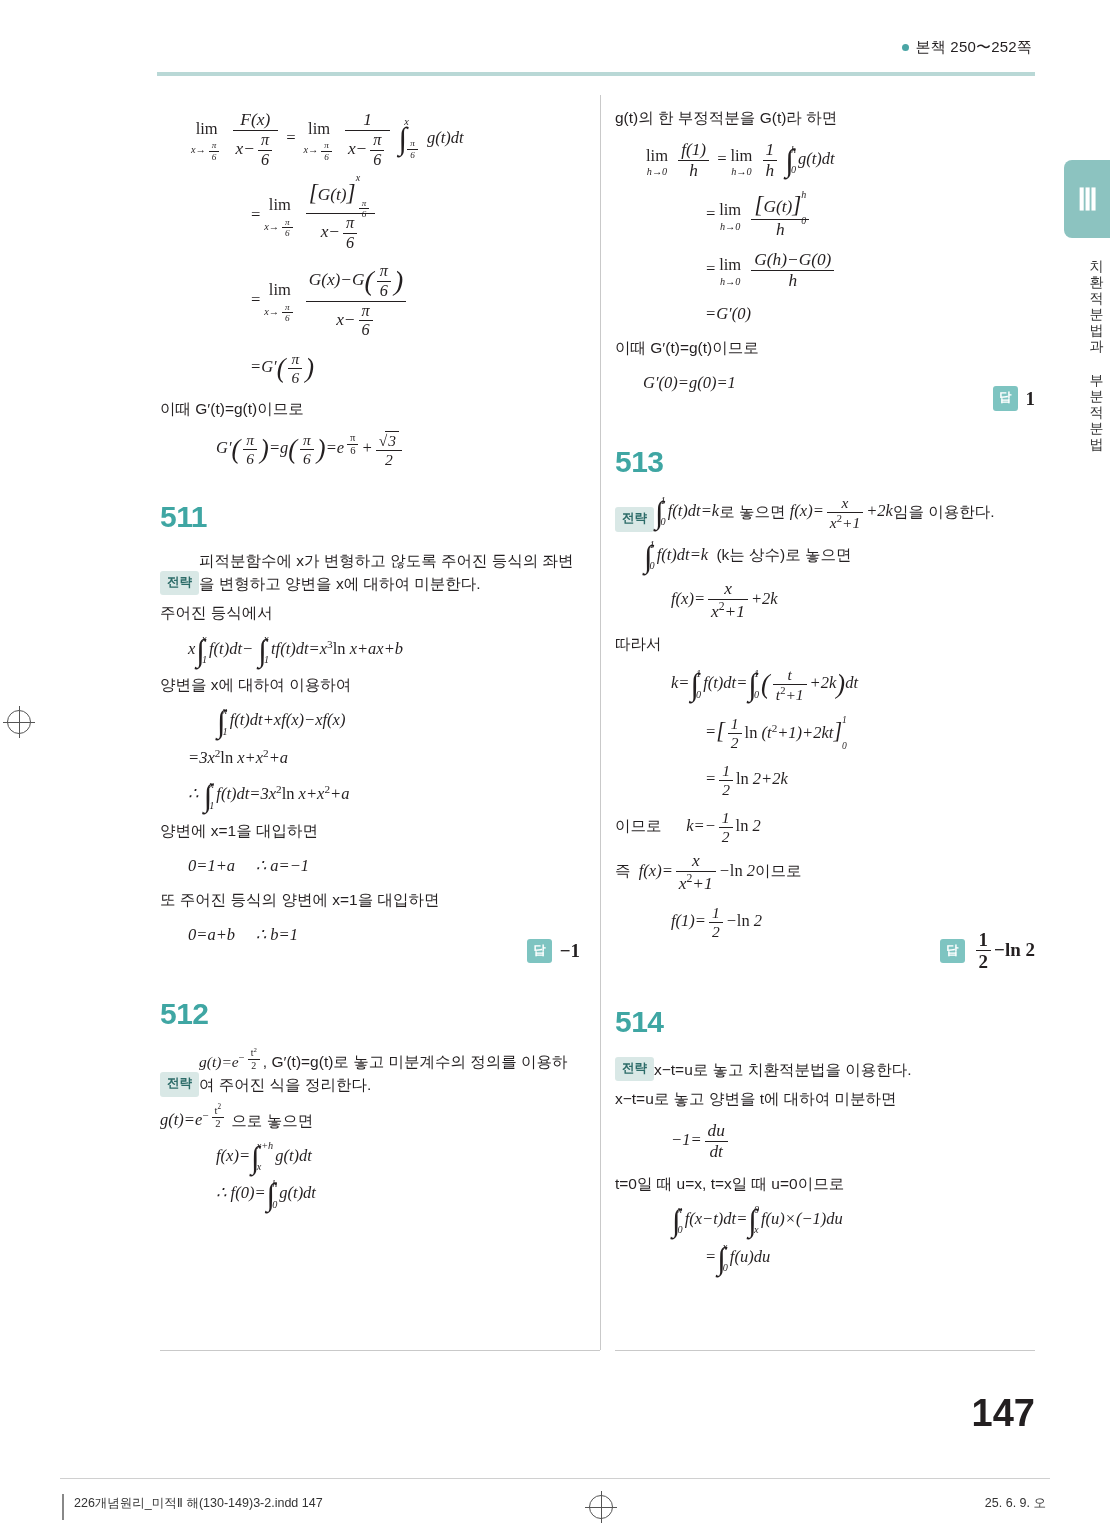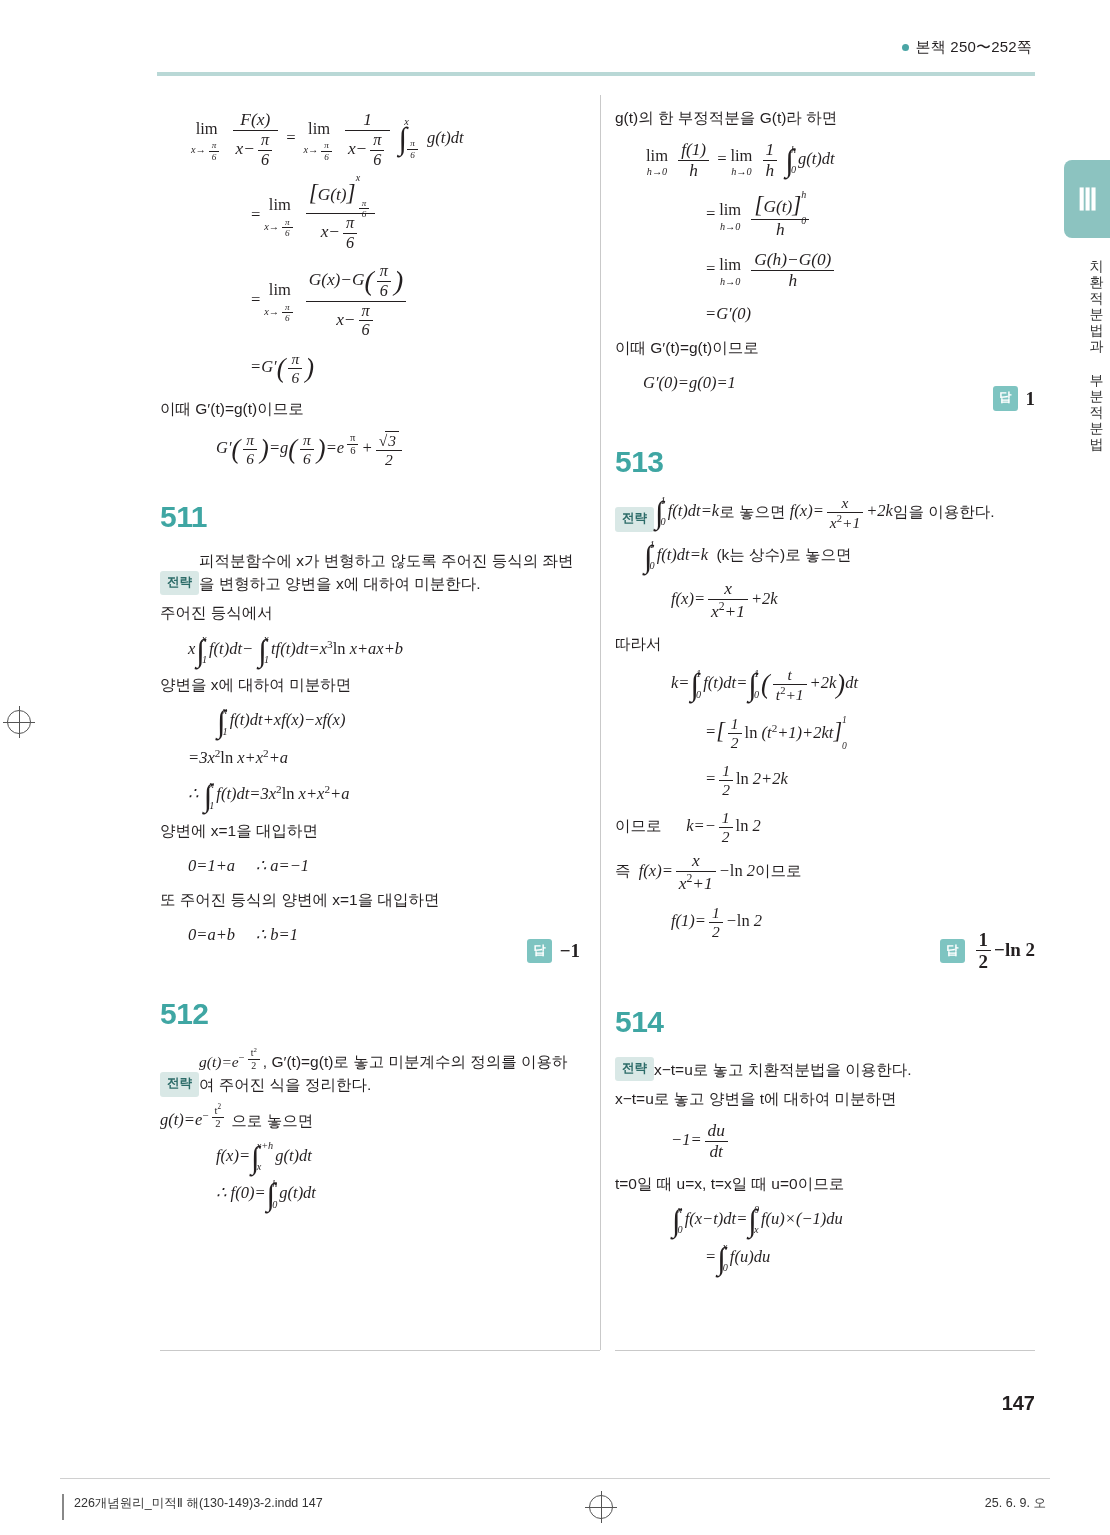--- a/index.html
+++ b/index.html
@@ -265,21 +265,21 @@
     margin-left: -2px;
   }
   .bigparen { font-size: 1.6em; vertical-align: middle; line-height: 0.8; }
 
   
   .page-number {
     position: absolute;
     right: 75px;
     top: 1392px;
     font-family: "Liberation Sans", sans-serif;
-    font-size: 20px;
+    font-size: 38px;
     font-weight: bold;
     color: #231f20;
   }
   .footer-rule {
     position: absolute;
     left: 60px;
     top: 1478px;
     width: 990px;
     height: 1px;
     background: #d0d0d0;
@@ -387,21 +387,21 @@
 
   <div class="txt ko">주어진 등식에서</div>
 
   <div class="eq eq-indent-1">
     <span class="math">
       x<span class="intg"><span class="sign">∫</span><span class="lim"><span class="hi">x</span><span class="lo">1</span></span></span>f(t)dt−
       <span class="intg"><span class="sign">∫</span><span class="lim"><span class="hi">x</span><span class="lo">1</span></span></span>tf(t)dt=x<span class="sup">3</span><span class="up">ln</span> x+ax+b
     </span>
   </div>
 
-  <div class="txt ko">양변을 x에 대하여 미분하면</div>
+  <div class="txt ko">양변을 x에 대하여 이용하여</div>
 
   <div class="eq eq-indent-2">
     <span class="math">
       <span class="intg"><span class="sign">∫</span><span class="lim"><span class="hi">x</span><span class="lo">1</span></span></span>f(t)dt+xf(x)−xf(x)
     </span>
   </div>
   <div class="eq eq-indent-1">
     <span class="math">=3x<span class="sup">2</span><span class="up">ln</span> x+x<span class="sup">2</span>+a</span>
   </div>
   <div class="eq eq-indent-1">

